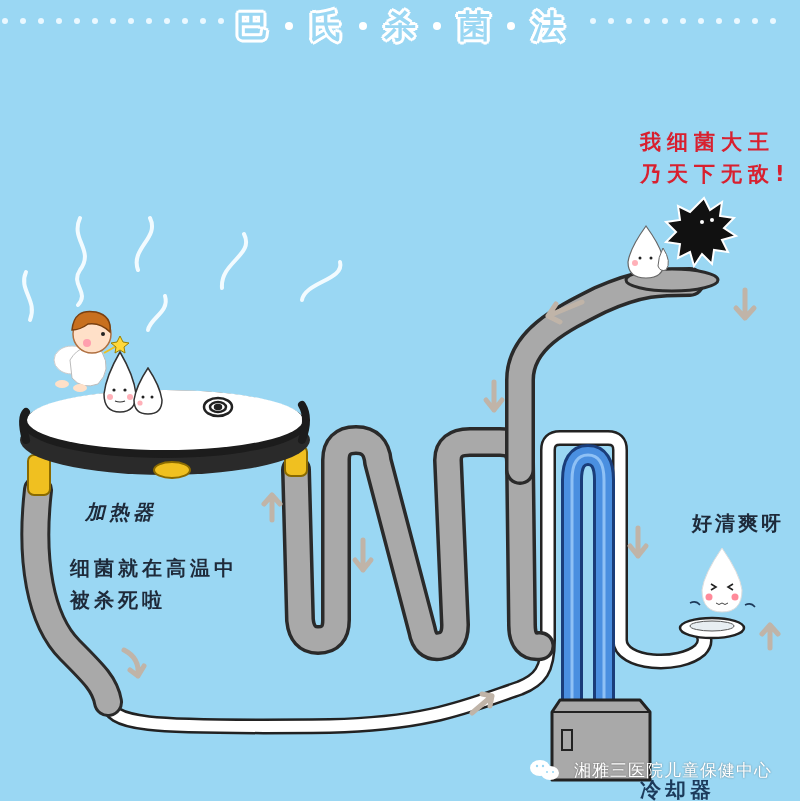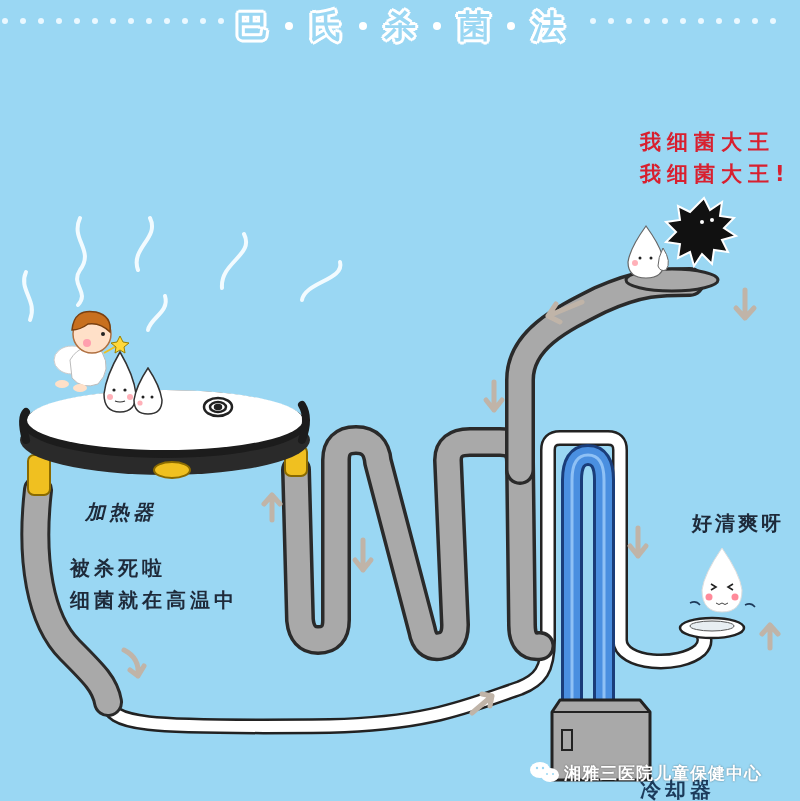--- a/index.html
+++ b/index.html
@@ -31,21 +31,21 @@
     .speech {
       position: absolute; font-weight: bold; letter-spacing: 6px;
       color: #d8202f; font-size: 21px; line-height: 32px;
     }
     .label-dark {
       position: absolute; font-weight: bold; letter-spacing: 4px;
       color: #1e2a3a; font-size: 20px; line-height: 32px;
     }
     .watermark {
       position: absolute; left: 528px; top: 755px; height: 30px;
-      display: flex; align-items: flex-end; gap: 2px; font-weight: bold;
+      display: flex; align-items: center; gap: 12px;
     }
     .watermark-text {
       color: #fff; font-size: 17px; letter-spacing: 1px;
       text-shadow: 0 0 2px rgba(0,0,0,0.45);
     }
     svg { position: absolute; left: 0; top: 0; }
   </style>
 </head>
 <body>
 
@@ -210,28 +210,28 @@
       <path d="M363 540 L363 570 M355 560 L363 570 L371 560"></path>
       <path d="M638 528 L638 556 M630 546 L638 556 L646 546"></path>
       <path d="M770 648 L770 625 M762 634 L770 625 L778 634"></path>
       <path d="M124 650 Q140 658 138 676 M130 670 L138 676 L144 666"></path>
       <path d="M472 713 L492 696 M482 694 L492 696 L490 706"></path>
     </g>
   </svg>
 
   <div class="speech" style="left:640px; top:126px;">
     <div>我细菌大王</div>
-    <div>我细菌大王!</div>
+    <div>乃天下无敌!</div>
   </div>
   <div class="label-dark" style="left:692px; top:507px; font-size:20px; letter-spacing:3px;">好清爽呀</div>
 
   <div class="label-dark" style="left:85px; top:496px;font-style:italic;">加热器</div>
   <div class="label-dark" style="left:70px; top:552px;">
+    <div>细菌就在高温中</div>
     <div>被杀死啦</div>
-    <div>细菌就在高温中</div>
   </div>
   <div class="label-dark" style="left:640px; top:774px; font-size:21px; color:#1c3a5a;">冷却器</div>
 
   <div class="watermark">
     <svg width="34" height="26" viewBox="0 0 34 26" style="position:static;">
       <ellipse cx="12" cy="11" rx="10" ry="8" fill="#fff"></ellipse>
       <ellipse cx="22" cy="16" rx="9" ry="7" fill="#fff"></ellipse>
       <circle cx="9" cy="9" r="1.2" fill="#9ad7f3"></circle>
         <circle cx="15" cy="9" r="1.2" fill="#9ad7f3"></circle>
       <circle cx="19" cy="15" r="1" fill="#9ad7f3"></circle>

